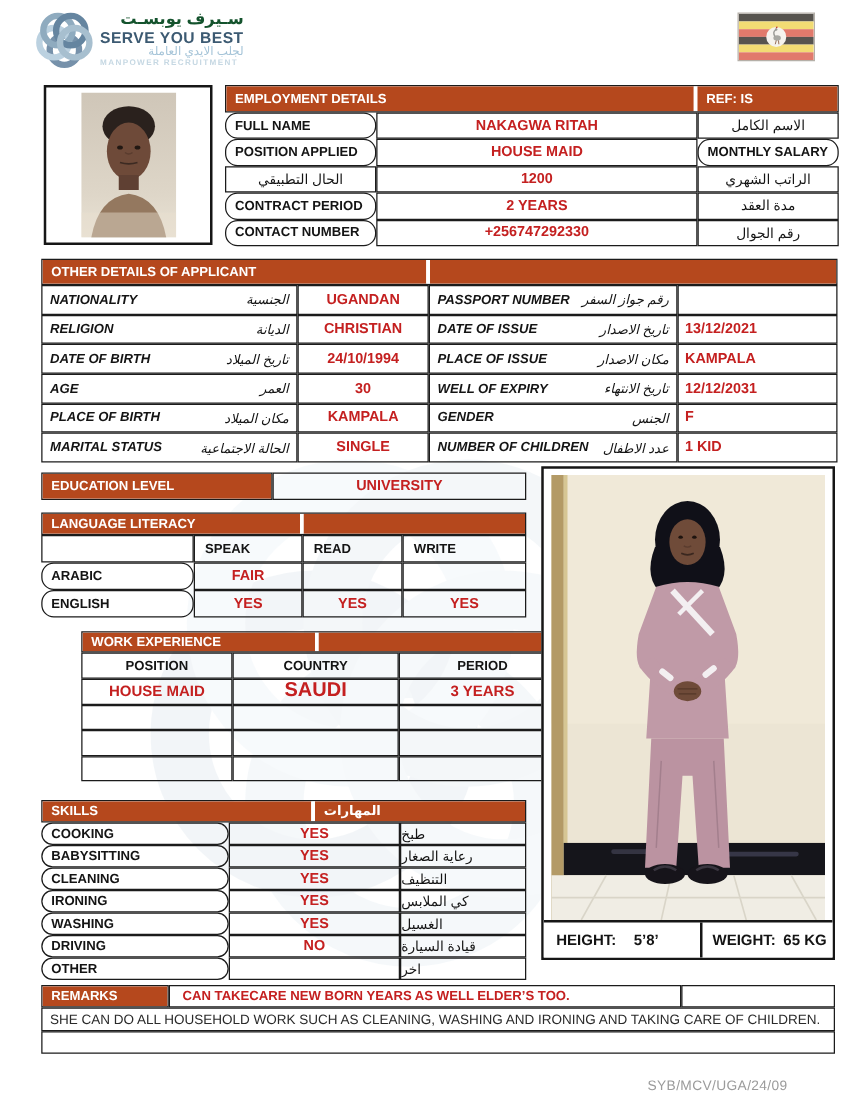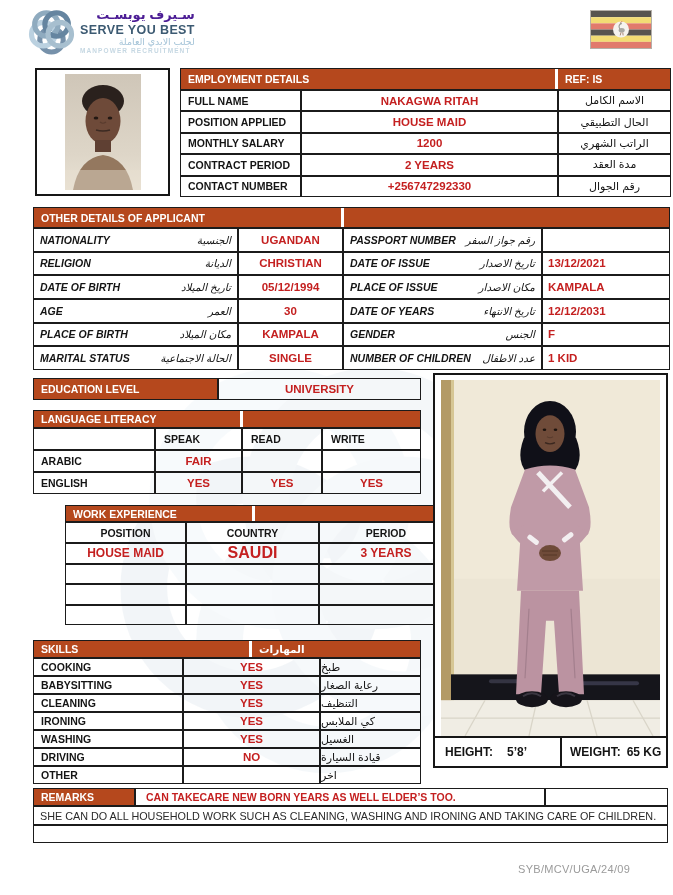--- a/index.html
+++ b/index.html
@@ -1,21 +1,21 @@
 <!DOCTYPE html>
 <html style="--header-orange: #b5481d; --value-red: #c42020;"><head>
 <meta charset="utf-8">
 <style>
   html,body { margin:0; padding:0; background:#ffffff; }
   .page { position:relative; width:673px; height:895px; background:#fff; overflow:hidden;
           font-family:"Liberation Sans","DejaVu Sans",sans-serif; color:#141414; }
   .abs { position:absolute; z-index:1; }
   
   .c { border:1px solid #1b1b1b; box-sizing:border-box; display:flex; align-items:center; min-width:0; overflow:hidden; background:transparent; }
-  .lbl { font-weight:700; font-size:10.5px; padding-left:7px; }
+  .lbl { font-weight:700; font-size:10.5px; padding-left:7px;border-radius:10px; }
   .red { color:var(--value-red,#c42020); font-weight:700; font-size:11.5px; justify-content:center; }
   .redL { justify-content:flex-start; padding-left:5px; }
   .arc { font-size:11px; justify-content:center; }
   .arr { justify-content:flex-end; padding-right:8px; font-size:11px; }
   .ch  { font-weight:700; font-size:10.5px; justify-content:center; }
   .chl { font-weight:700; font-size:10.5px; padding-left:8px; }
   .pair { justify-content:space-between; padding:0 6px; font-size:10.5px;font-style:italic; }
   .p-en { font-weight:700; white-space:nowrap; }
   .p-ar { white-space:nowrap; }
   
@@ -41,21 +41,21 @@
                 display:flex; justify-content:center; align-items:flex-start; }
   .photo-box { left:433px; top:373px; width:235px; height:395px; border:2px solid #161616; box-sizing:border-box; background:#fff; }
   .photo-area { position:absolute; left:6px; top:5px; right:6px; bottom:30px; }
   .hw { position:absolute; left:0; right:0; bottom:0; height:28px; border-top:2px solid #161616; display:flex; background:#fff; }
   .hw-cell { display:flex; align-items:center; font-weight:700; font-size:12px; }
   .hw-h { width:115px; padding-left:10px; gap:14px; }
   .hw-w { flex:1; border-left:2px solid #161616; padding-left:8px; gap:6px; }
   
   .brand { left:28px; top:8px; display:flex; align-items:center; gap:5px; }
   .brand-text { display:flex; flex-direction:column; line-height:1.12; }
-  .l-ar1 { color:#4c1d95; font-weight:700; font-size:13px; }
+  .l-ar1 { color:#14532d; font-weight:700; font-size:13px; }
   .l-en  { color:#3c5a72; font-weight:700; font-size:12.5px; letter-spacing:.4px; }
   .l-ar2 { color:#a5c4d8; font-size:9.5px; }
   .l-tag { color:#c6d8e3; font-size:6.5px; letter-spacing:1.1px; font-weight:700; }
   .flag { left:590px; top:10px; border:1px solid #b5b0a8; line-height:0; }
   .footer-code { left:518px; top:863px; font-size:11px; color:#9b9b9b; letter-spacing:.3px; }
   .wmark { left:112px; top:348px; z-index:0; opacity:.07; }
 </style>
 </head>
 <body>
 
@@ -134,22 +134,22 @@
     <div class="c hbar span-all">
       <div class="hseg" style="width:374px">EMPLOYMENT DETAILS</div>
       <div class="hgap"></div>
       <div class="hseg hfill">REF: IS</div>
     </div>
     <div class="c lbl">FULL NAME</div>
     <div class="c red">NAKAGWA RITAH</div>
     <div class="c arc" dir="rtl">الاسم الكامل</div>
     <div class="c lbl">POSITION APPLIED</div>
     <div class="c red">HOUSE MAID</div>
+    <div class="c lbl">MONTHLY SALARY</div>
     <div class="c arc" dir="rtl">الحال التطبيقي</div>
-    <div class="c lbl">MONTHLY SALARY</div>
     <div class="c red">1200</div>
     <div class="c arc" dir="rtl">الراتب الشهري</div>
     <div class="c lbl">CONTRACT PERIOD</div>
     <div class="c red">2 YEARS</div>
     <div class="c arc" dir="rtl">مدة العقد</div>
     <div class="c lbl">CONTACT NUMBER</div>
     <div class="c red">+256747292330</div>
     <div class="c arc" dir="rtl">رقم الجوال</div>
   </div>
 
@@ -179,34 +179,34 @@
     <div class="c pair">
         <span class="p-en">DATE OF ISSUE</span>
         <span class="p-ar" dir="rtl">تاريخ الاصدار</span>
       </div>
     <div class="c red redL">13/12/2021</div>
 
     <div class="c pair">
         <span class="p-en">DATE OF BIRTH</span>
         <span class="p-ar" dir="rtl">تاريخ الميلاد</span>
       </div>
-    <div class="c red">05/12/1994</div>
+    <div class="c red">24/10/1994</div>
     <div class="c pair">
         <span class="p-en">PLACE OF ISSUE</span>
         <span class="p-ar" dir="rtl">مكان الاصدار</span>
       </div>
     <div class="c red redL">KAMPALA</div>
 
     <div class="c pair">
         <span class="p-en">AGE</span>
         <span class="p-ar" dir="rtl">العمر</span>
       </div>
     <div class="c red">30</div>
     <div class="c pair">
-        <span class="p-en">DATE OF YEARS</span>
+        <span class="p-en">WELL OF EXPIRY</span>
         <span class="p-ar" dir="rtl">تاريخ الانتهاء</span>
       </div>
     <div class="c red redL">12/12/2031</div>
 
     <div class="c pair">
         <span class="p-en">PLACE OF BIRTH</span>
         <span class="p-ar" dir="rtl">مكان الميلاد</span>
       </div>
     <div class="c red">KAMPALA</div>
     <div class="c pair">

